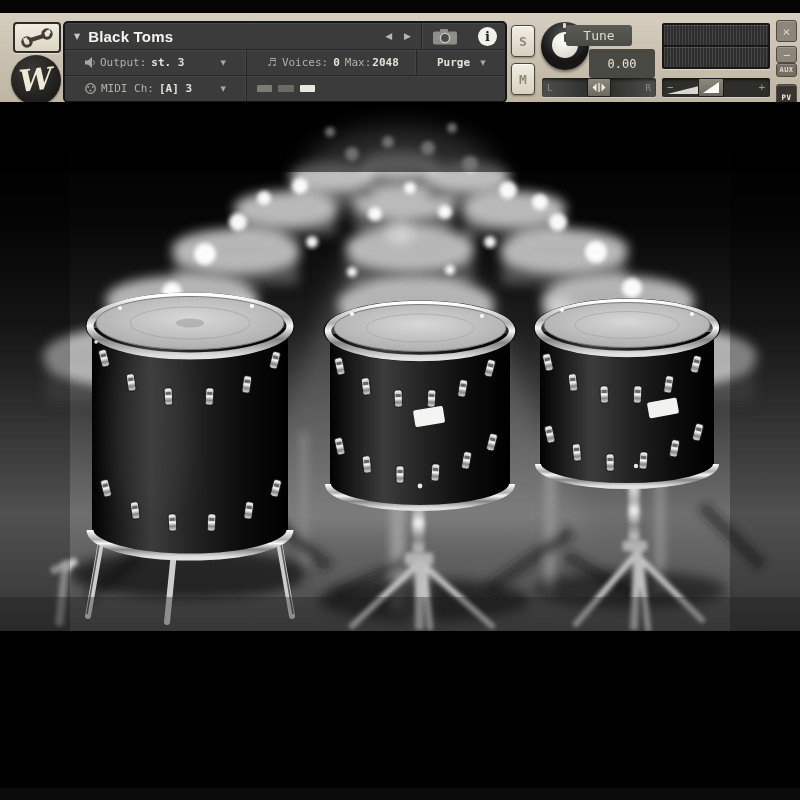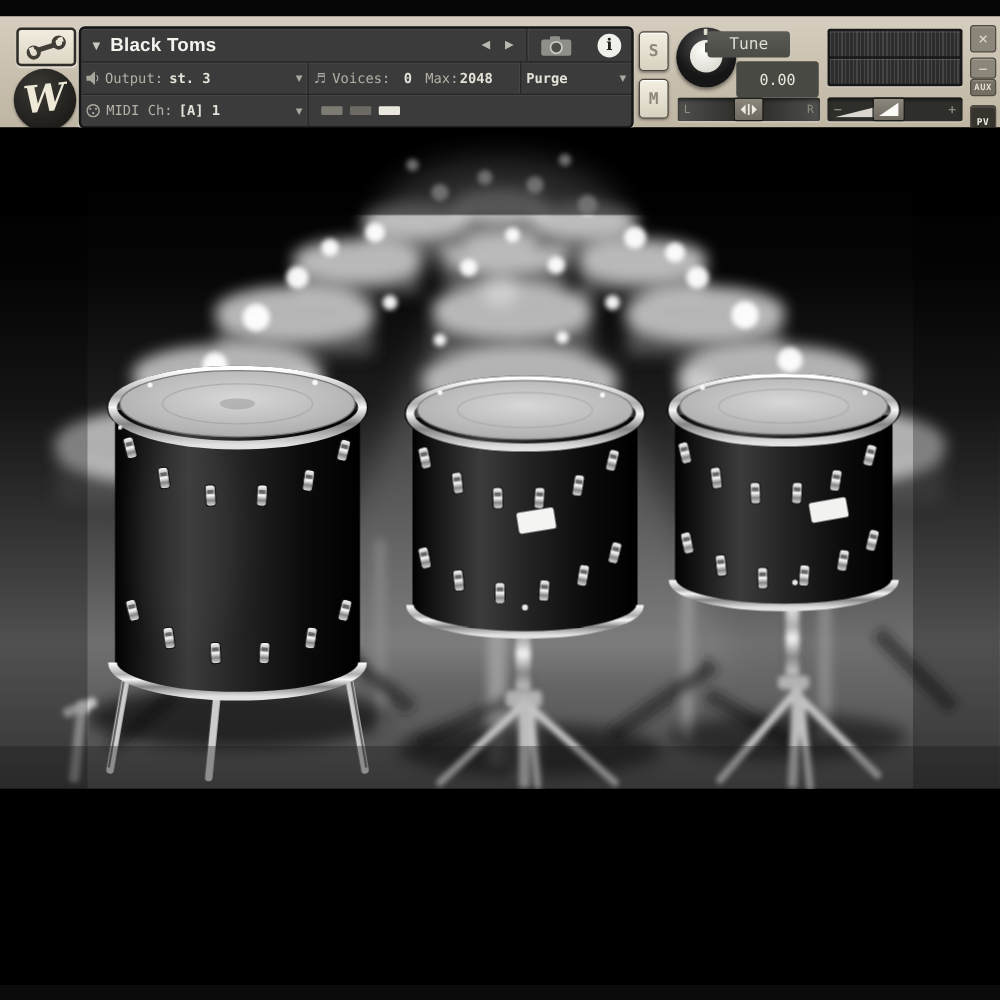--- a/index.html
+++ b/index.html
@@ -28,21 +28,21 @@
   .r1{padding:0 0 0 9px;}
   .dd{color:#c9c9c2;font-family:"DejaVu Sans",sans-serif;font-size:8px;cursor:pointer;}
   .dd.small{font-size:7px;color:#a9a9a2;}
   .ititle{margin-left:8px;font-size:15px;font-weight:bold;color:#f4f4ef;letter-spacing:.2px;}
   .navarr{font-family:"DejaVu Sans",sans-serif;font-size:9px;color:#b9b9b2;margin:0 6px;cursor:pointer;}
   .vdiv{width:1px;height:26px;background:#262626;box-shadow:1px 0 0 rgba(255,255,255,.06);margin:0 0 0 4px;}
   .cam{width:46px;height:26px;display:flex;align-items:center;justify-content:center;cursor:pointer;}
   .info{width:19px;height:19px;border-radius:50%;background:#f1f1ec;color:#22221f;margin:0 8px 0 10px;
         font-family:"DejaVu Serif",serif;font-weight:bold;font-size:13px;display:flex;align-items:center;
         justify-content:center;cursor:pointer;}
-  .cell{display:flex;align-items:center;height:100%;box-sizing:border-box;padding:0 4px;
+  .cell{display:flex;align-items:center;height:100%;box-sizing:border-box;padding:0 20px;
         font-family:"DejaVu Sans Mono",monospace;font-size:11px;gap:5px;}
   .c1{width:182px;border-right:1px solid #272727;box-shadow:inset -1px 0 0 rgba(255,255,255,.05);}
   .c2{width:170px;border-right:1px solid #272727;box-shadow:inset -1px 0 0 rgba(255,255,255,.05);}
   .c3{width:88px;}
   .lab{color:#b3b0a6;}
   .val{color:#e4e2d8;font-weight:bold;}
   .vnum{width:18px;text-align:center;}
   .nicon{color:#a9a9a2;font-size:11px;font-family:"DejaVu Sans",sans-serif;}
   .segs{gap:6px;padding-left:10px;}
   .segs i{display:block;width:17px;height:7px;border-radius:1px;}
@@ -187,21 +187,21 @@
       </div>
       <div class="prow r3">
         <div class="cell c1">
           <svg width="11" height="11" viewBox="0 0 11 11">
             <circle cx="5.5" cy="5.5" r="4.8" fill="none" stroke="#a9a69c" stroke-width="1.2"></circle>
             <circle cx="3.2" cy="4" r=".9" fill="#a9a69c"></circle>
               <circle cx="7.8" cy="4" r=".9" fill="#a9a69c"></circle>
             <circle cx="5.5" cy="7.5" r=".9" fill="#a9a69c"></circle>
           </svg>
           <span class="lab">MIDI Ch:</span>
-          <span class="val">[A] 1</span>
+          <span class="val">[A] 3</span>
           <span class="spacer"></span>
           <span class="dd small">▼</span>
         </div>
         <div class="cell c3 segs">
             <i></i>
             <i></i>
             <i></i>
           </div>
       </div>
     </div>

